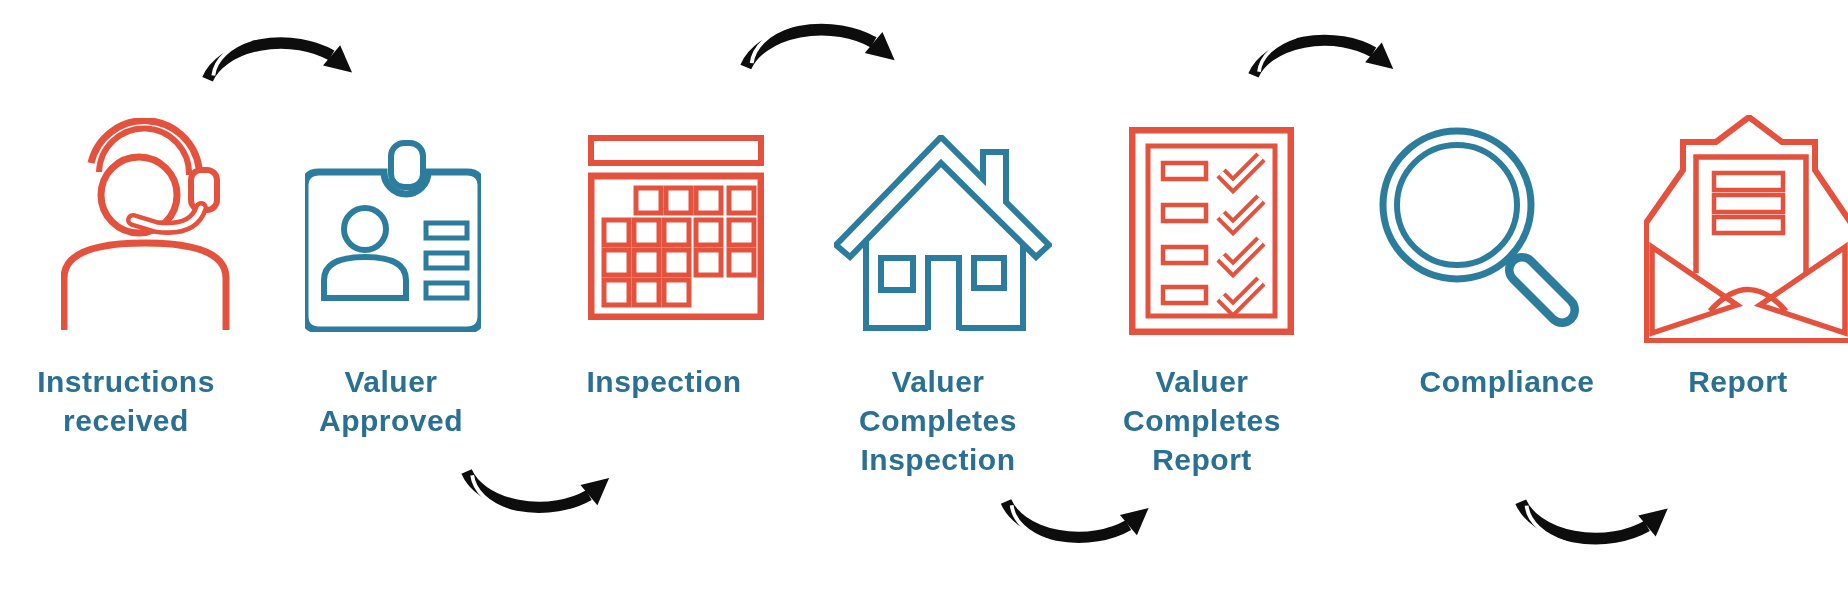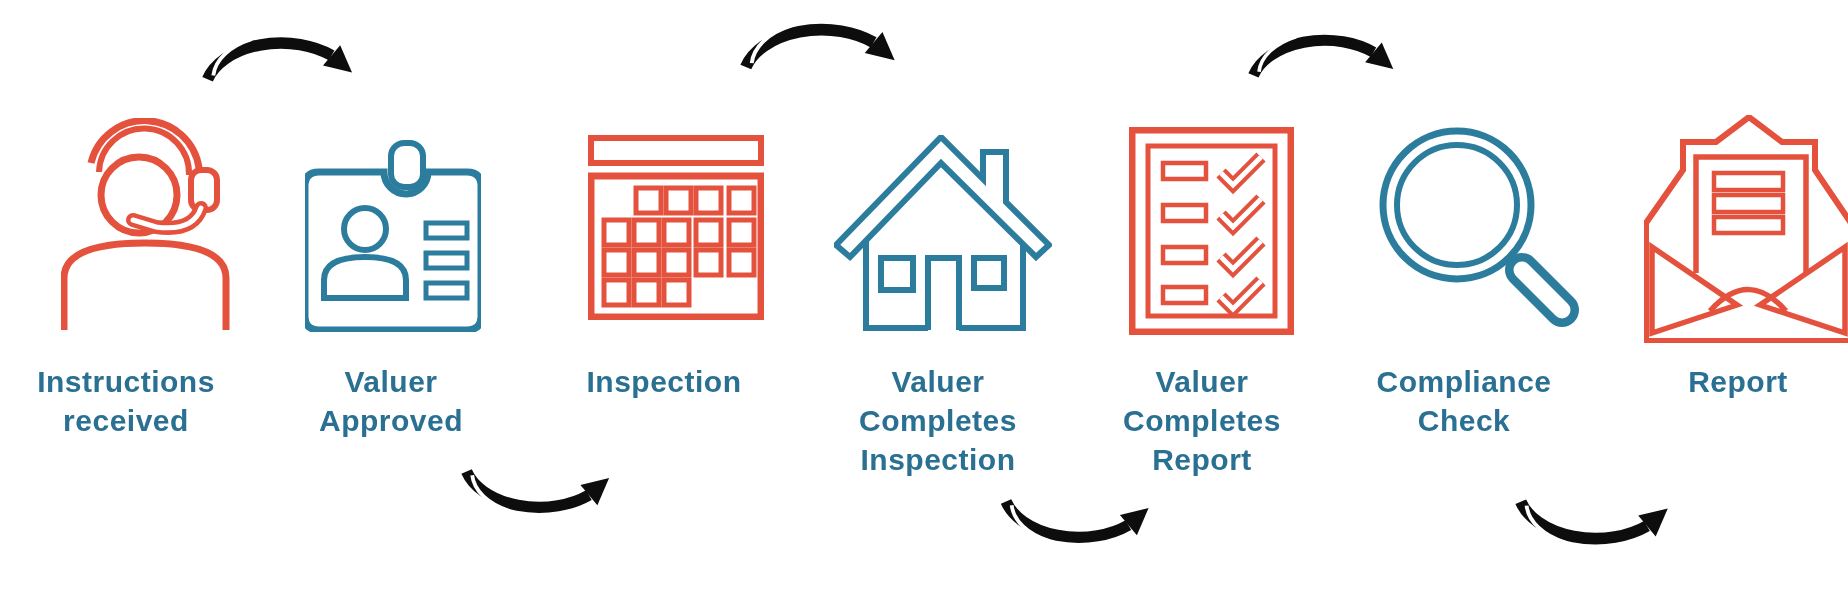--- a/index.html
+++ b/index.html
@@ -137,23 +137,22 @@
   </div>
 
   <div class="icon-box blue" style="left:1340px;top:127px;width:208px;height:212px;">
     <svg viewBox="0 0 208 212" fill="none" stroke="currentColor">
       <circle cx="81" cy="78" r="74" stroke-width="7"></circle>
       <circle cx="81" cy="78" r="60" stroke-width="6"></circle>
       <path d="M 146 143 L 186 183" stroke-width="34" stroke-linecap="round"></path>
       <path d="M 146 143 L 186 183" stroke="#ffffff" stroke-width="17" stroke-linecap="round"></path>
     </svg>
   </div>
-  <div class="step-label" style="left:1288px;">
+  <div class="step-label" style="left:1331px;">
     <span>Compliance</span>
-    <span>Check</span>
   </div>
 
   <div class="icon-box red" style="left:1608px;top:115px;width:209px;height:228px;">
     <svg viewBox="0 0 209 228" fill="none" stroke="currentColor">
       <path d="M 2 226 L 2 108 L 39 55 L 39 27 L 72 27 L 105 2 L 138 27 L 171 27 L 171 55 L 207 108 L 207 226 Z" stroke-width="6"></path>
       <path d="M 52 158 L 52 42 L 162 42 L 162 158" stroke-width="5.5"></path>
       <rect x="70" y="58" width="69" height="17" stroke-width="4.5"></rect>
       <rect x="70" y="80" width="69" height="17" stroke-width="4.5"></rect>
       <rect x="70" y="102" width="69" height="16" stroke-width="4.5"></rect>
       <path d="M 8 132 L 93 190 L 8 218 Z" stroke-width="5.5"></path>

